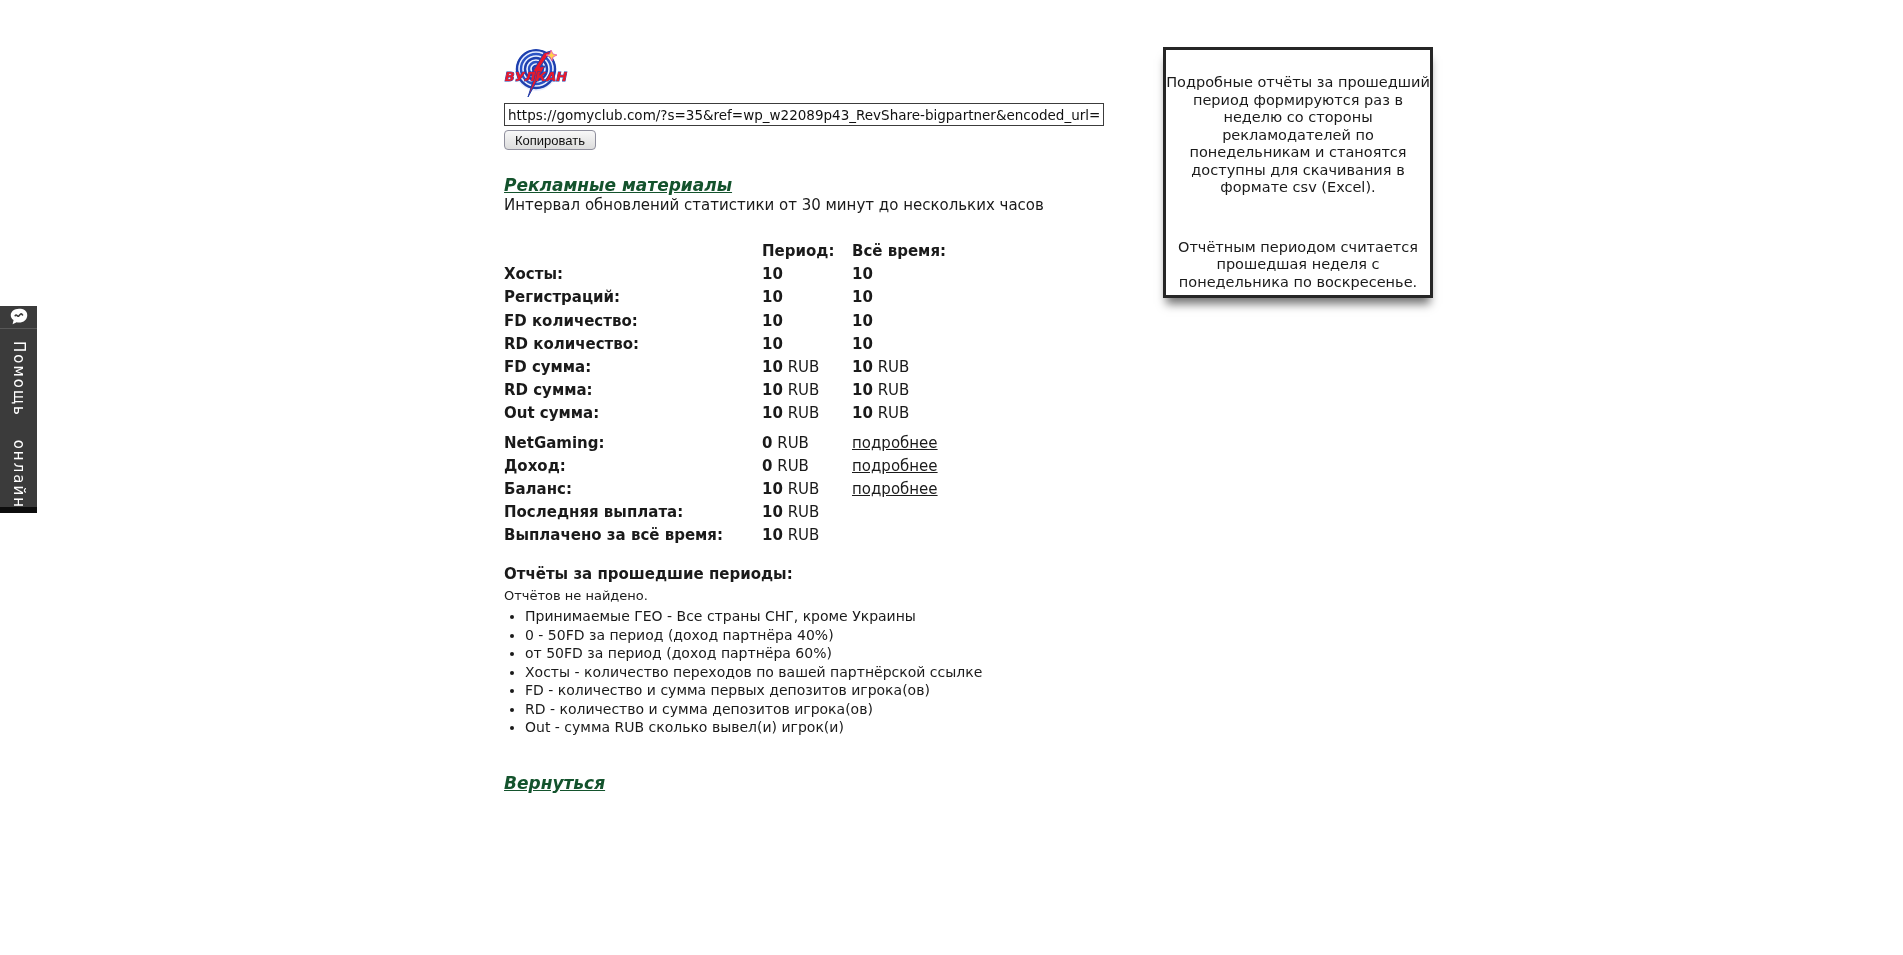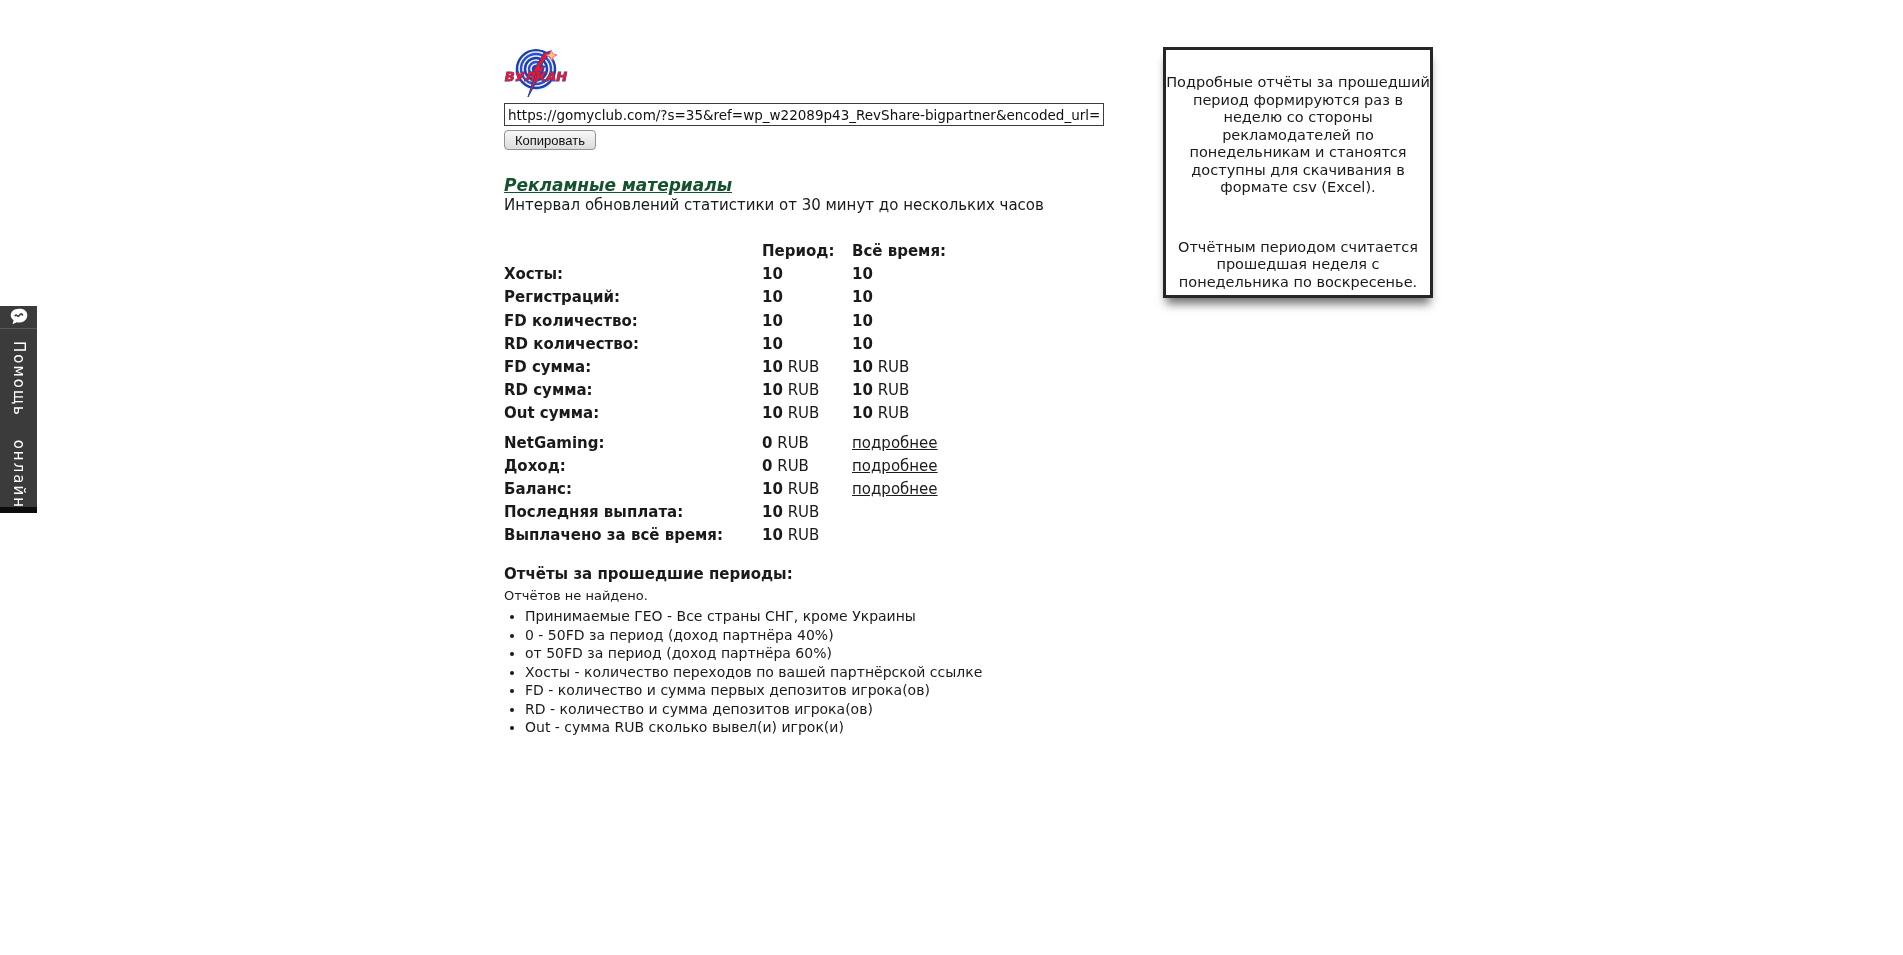--- a/index.html
+++ b/index.html
@@ -207,19 +207,22 @@
     <li>от 50FD за период (доход партнёра 60%)</li>
   </ul>
 
   <ul class="notes notes2">
     <li>Хосты - количество переходов по вашей партнёрской ссылке</li>
     <li>FD - количество и сумма первых депозитов игрока(ов)</li>
     <li>RD - количество и сумма депозитов игрока(ов)</li>
     <li>Out - сумма RUB сколько вывел(и) игрок(и)</li>
   </ul>
 
+  <div class="back">
+    <a class="red-link">Вернуться</a>
+  </div>
 
 </div>
 
 <div class="info-box">
   <div class="p1">Подробные отчёты за прошедший период формируются раз в неделю со стороны рекламодателей по понедельникам и станоятся доступны для скачивания в формате csv (Excel).</div>
   <div class="p2">Отчётным периодом считается прошедшая неделя с понедельника по воскресенье.</div>
 </div>
 
 </body></html>

